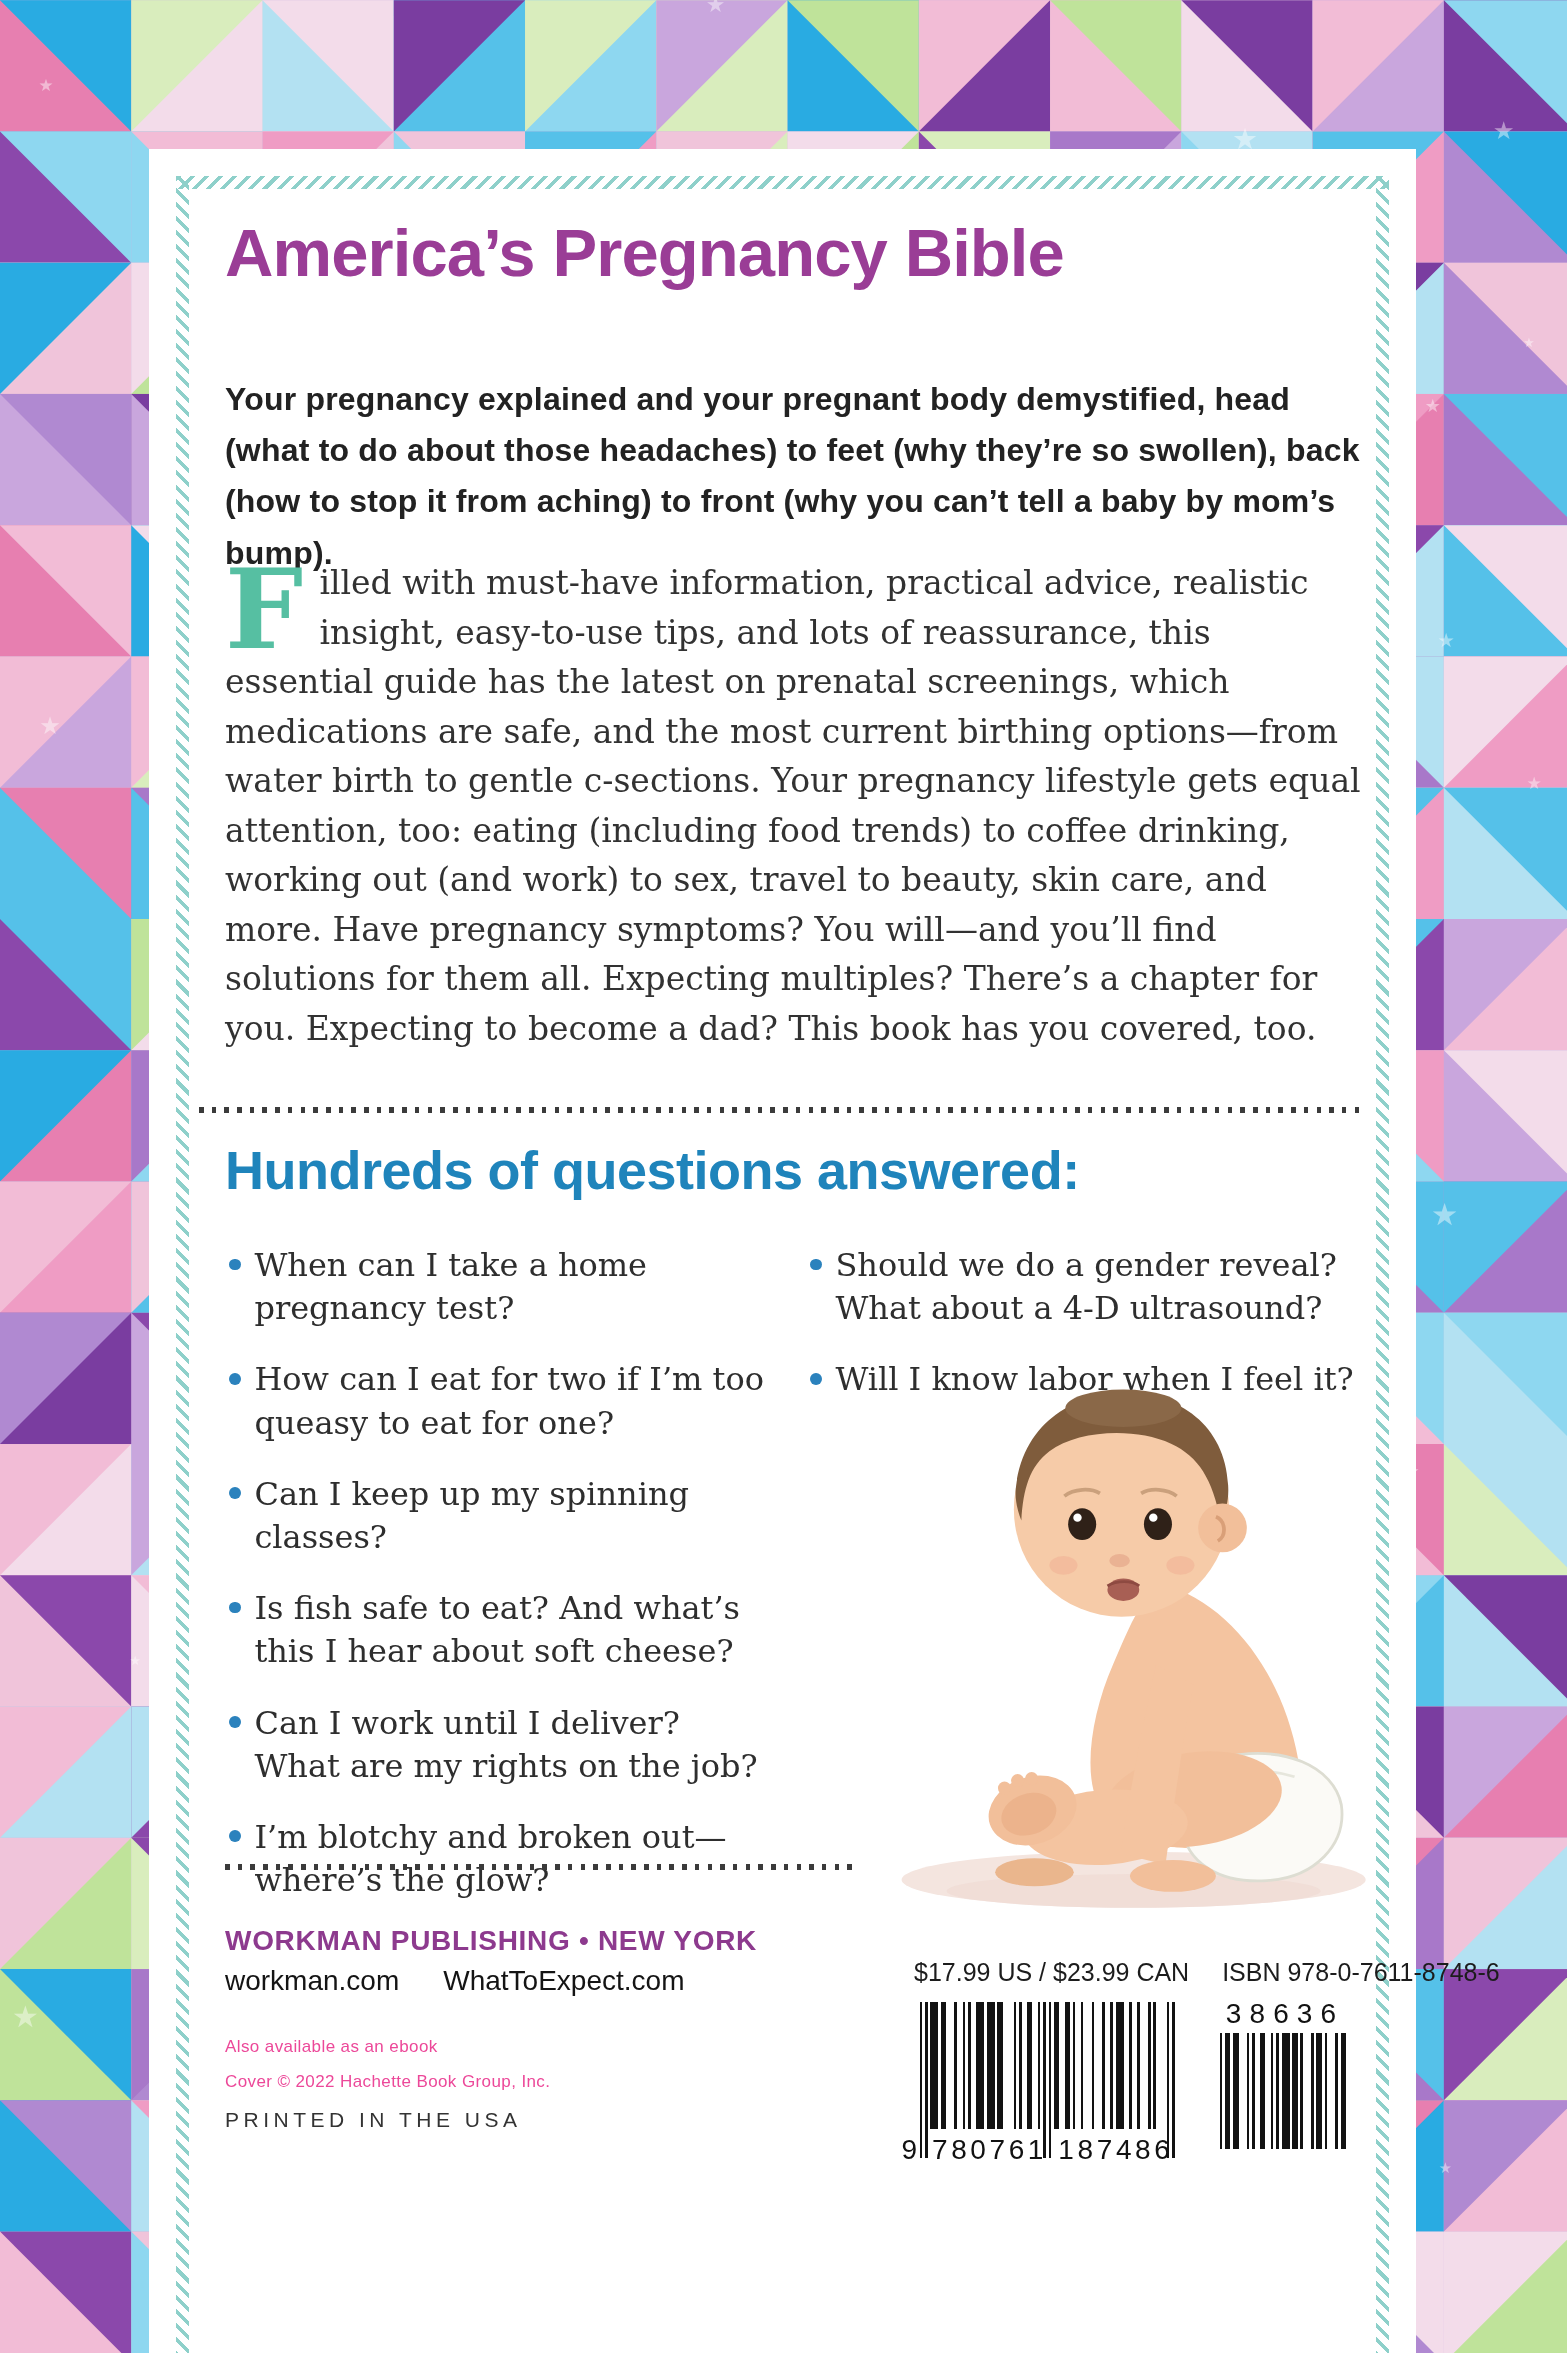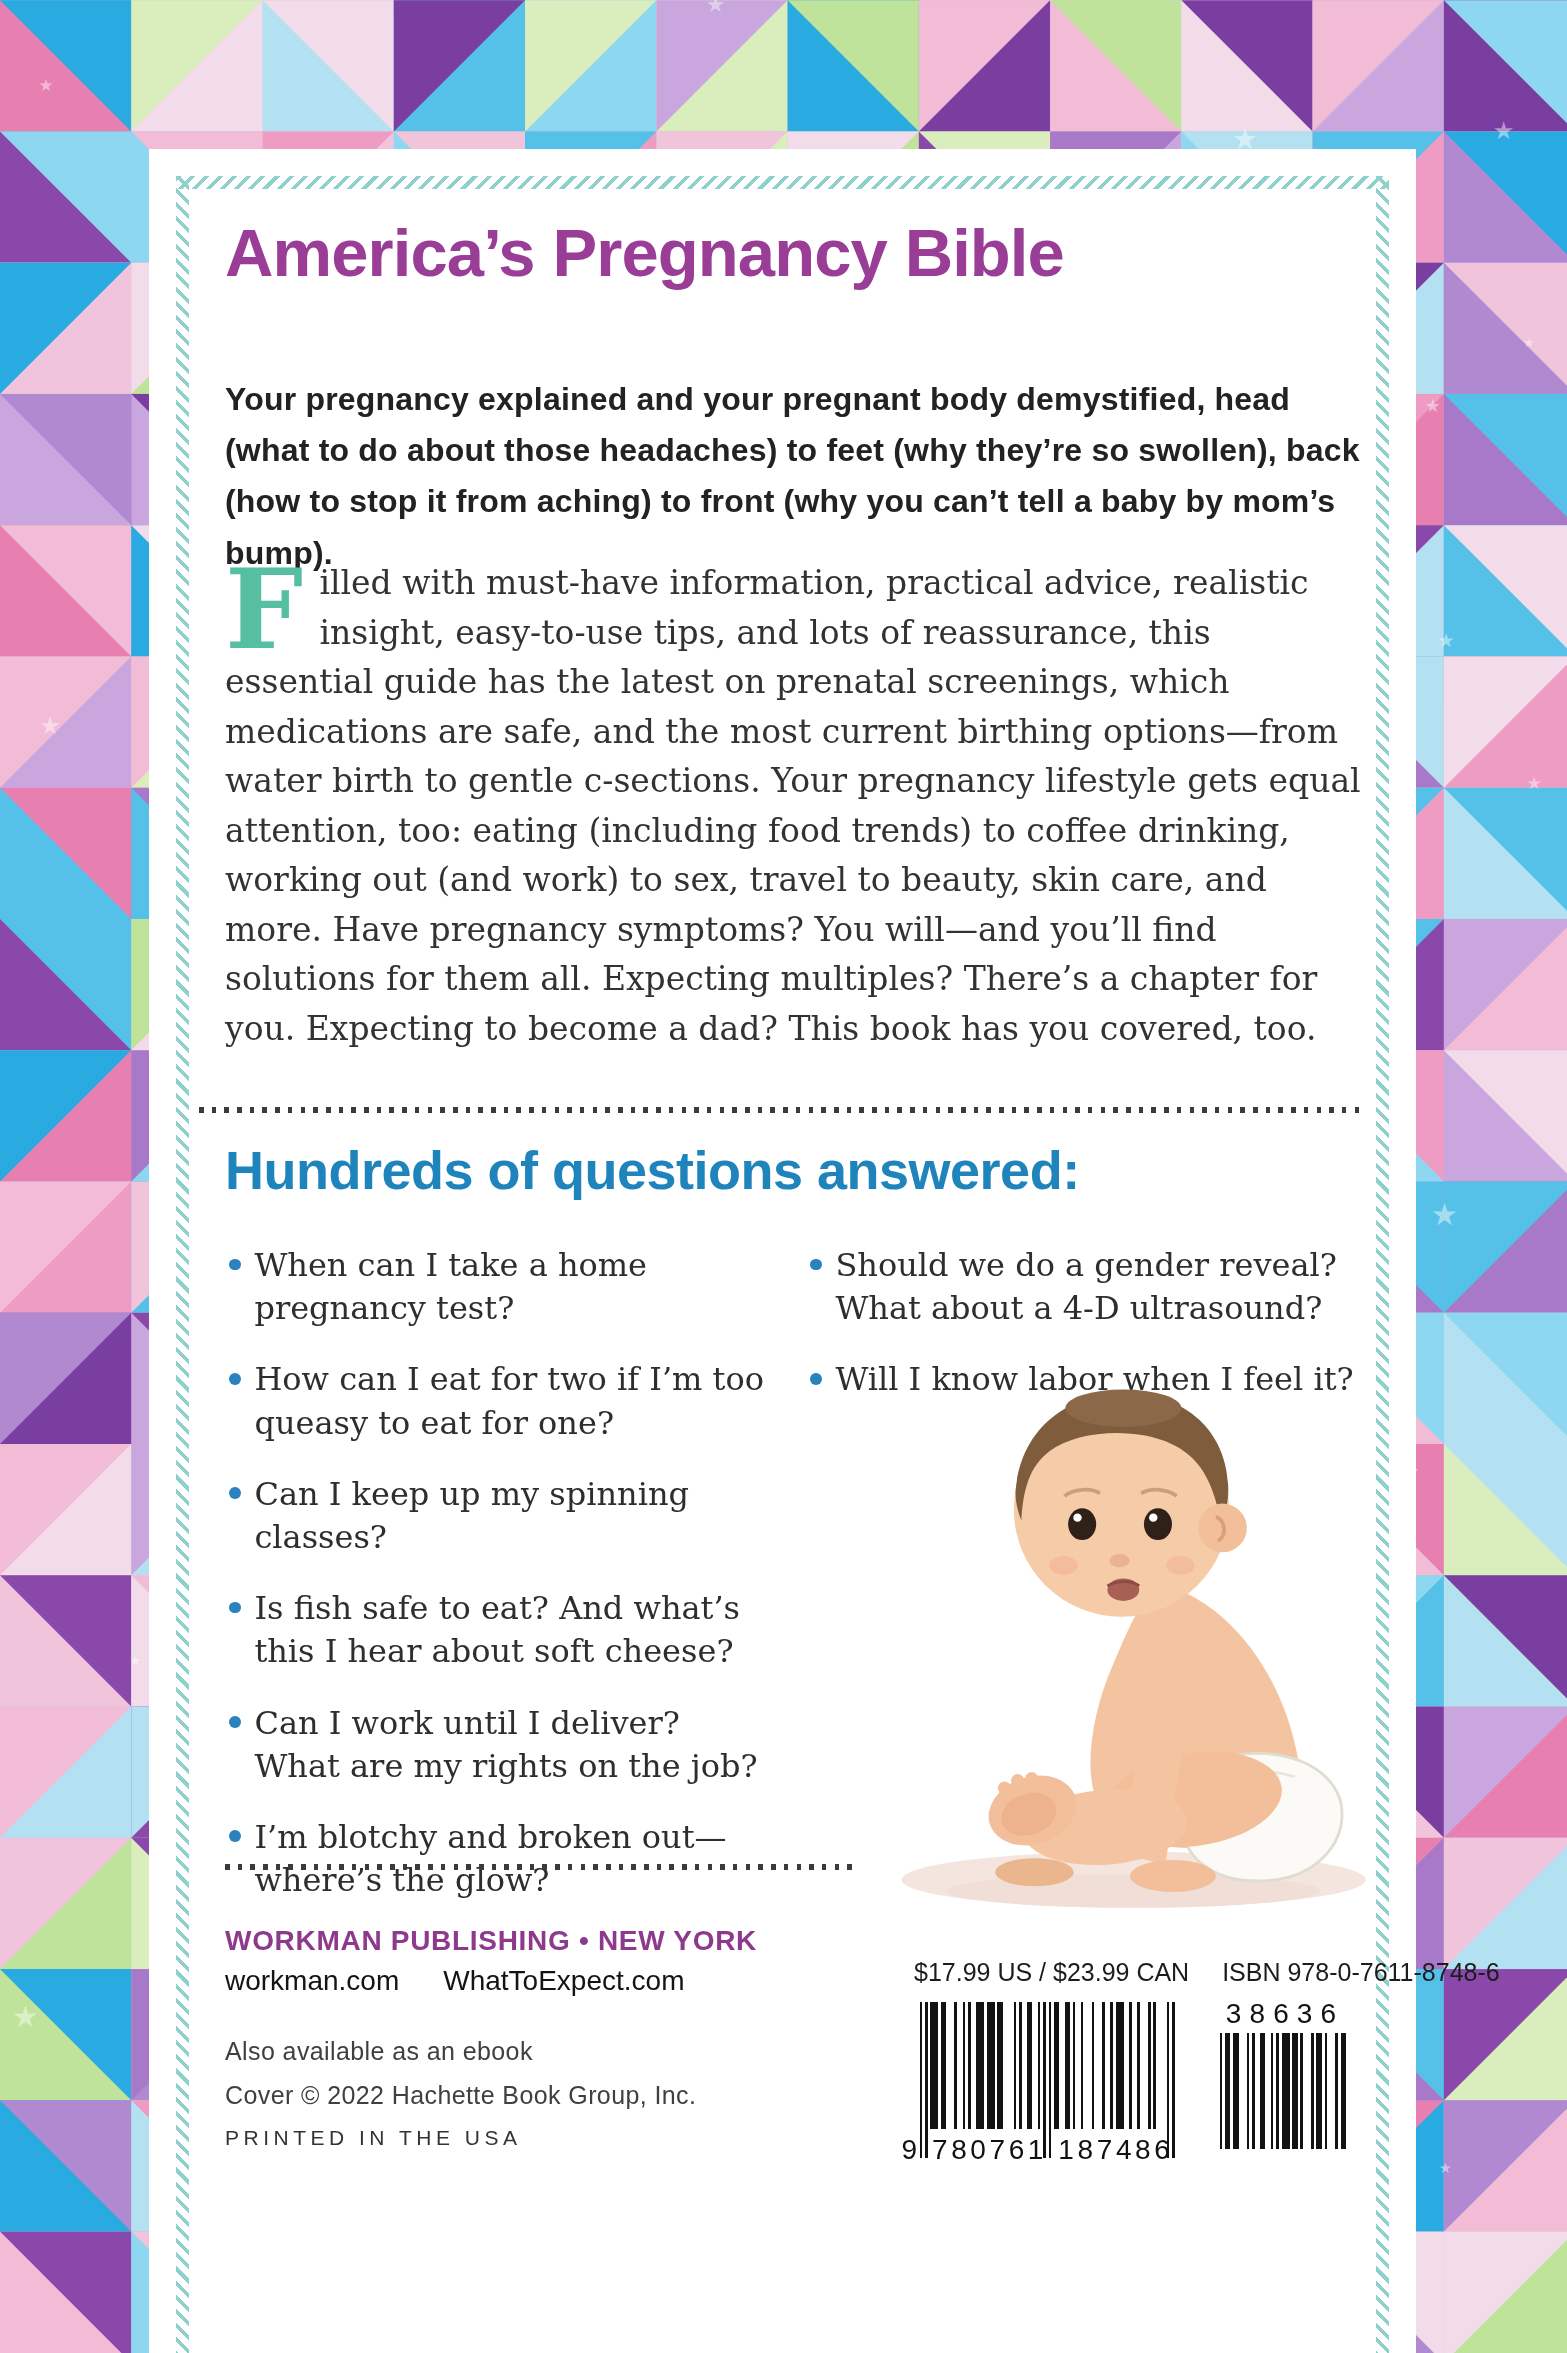--- a/index.html
+++ b/index.html
@@ -31,21 +31,21 @@
   ul.qlist.left{left:80px;top:1095px;width:543px;}
   ul.qlist.right{left:661px;top:1095px;width:566px;}
   ul.qlist li{display:flex;gap:13.6px;margin-bottom:28px;}
   .dot{flex:none;width:11.8px;height:11.8px;border-radius:50%;background:#2b82bd;margin-top:14.5px;}
 
   .baby{position:absolute;left:742px;top:1218px;width:489px;height:552px;}
 
   .pubblock{position:absolute;left:76px;top:1776px;}
   .pub-name{font-size:28px;font-weight:bold;color:#8d3a8e;letter-spacing:0.7px;margin-bottom:8.1px;}
   .pub-sites{font-size:28px;font-weight:normal;color:#141414;display:flex;gap:44px;margin-bottom:40px;}
-  .pub-ebook,.pub-copy{font-size:25px;color:#404040;letter-spacing:0.4px;margin-bottom:15.4px;}
+  .pub-ebook,.pub-copy{font-size:17px;color:#ec4899;letter-spacing:0.4px;margin-bottom:15.4px;}
   .pub-printed{font-size:21px;color:#333333;letter-spacing:4.5px;}
 
   .barblock{position:absolute;left:756px;top:1809px;width:435px;}
   .priceline{display:flex;gap:33px;font-size:25px;color:#1c1c1c;margin:0 0 14.5px 9px;white-space:nowrap;}
   .barsarea{position:relative;height:199px;}
   .ean{position:absolute;left:14.5px;top:0;display:flex;align-items:flex-start;}
   .ean .m{width:2.7px;height:127px;}
   .ean .m.b{background:#121212;}
   .ean .m.tall{height:156px;}
   .ean-digits{position:absolute;left:-3.6px;top:132px;width:299px;font-size:28px;color:#111;

